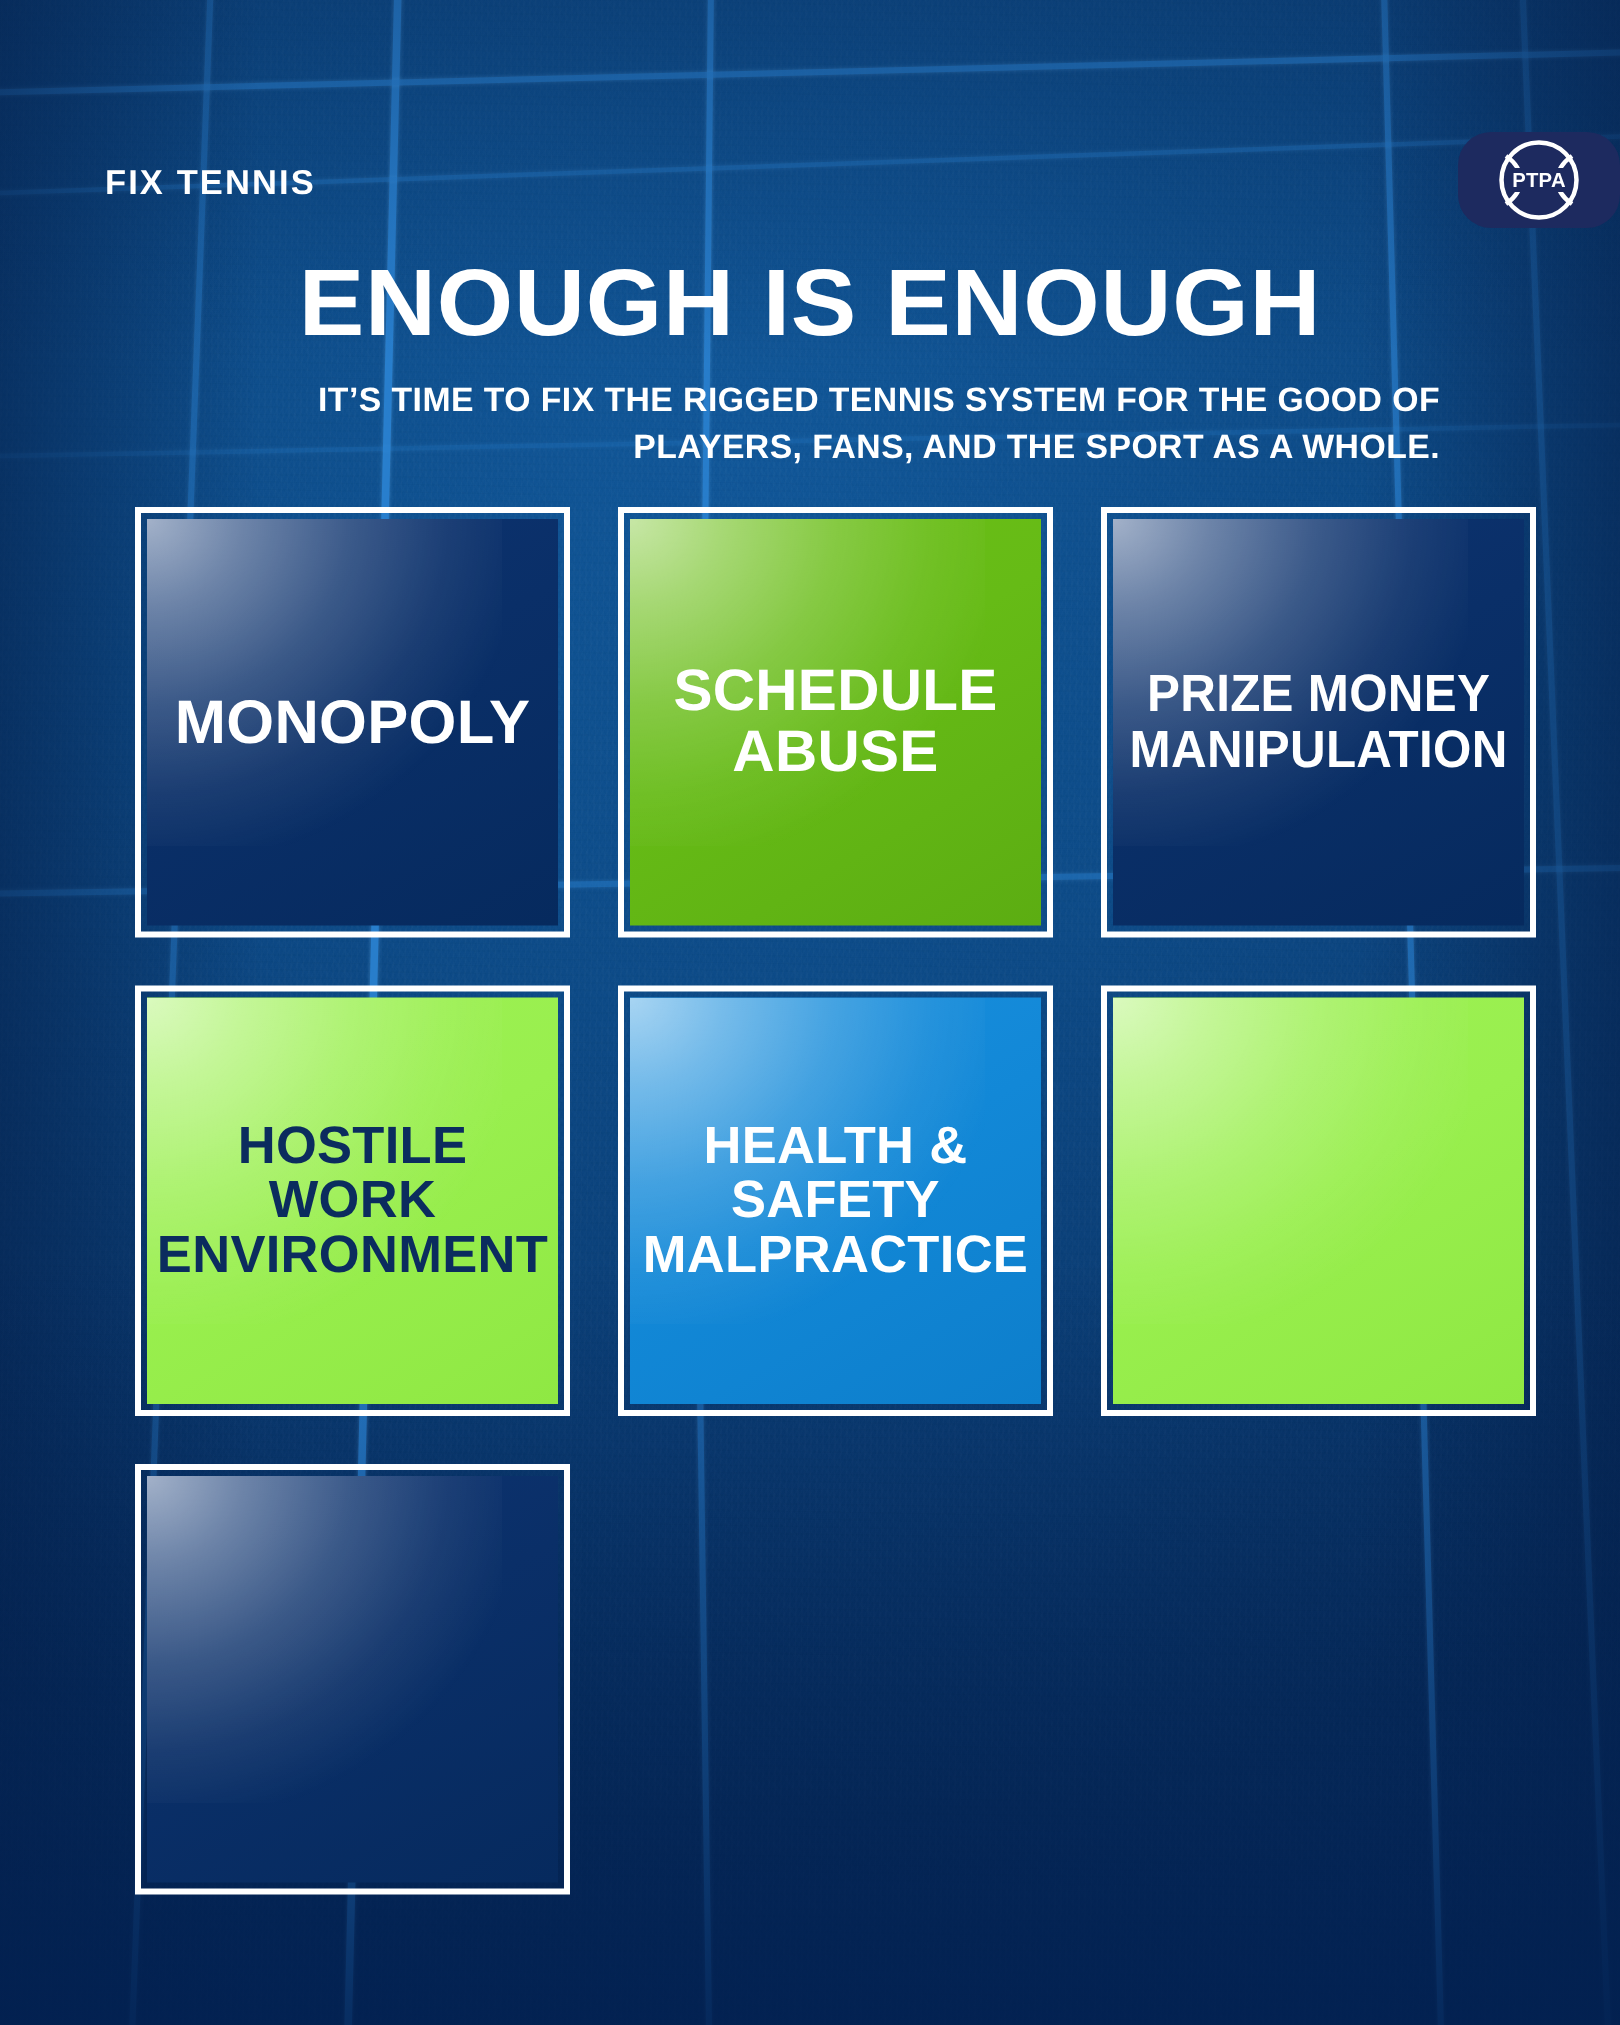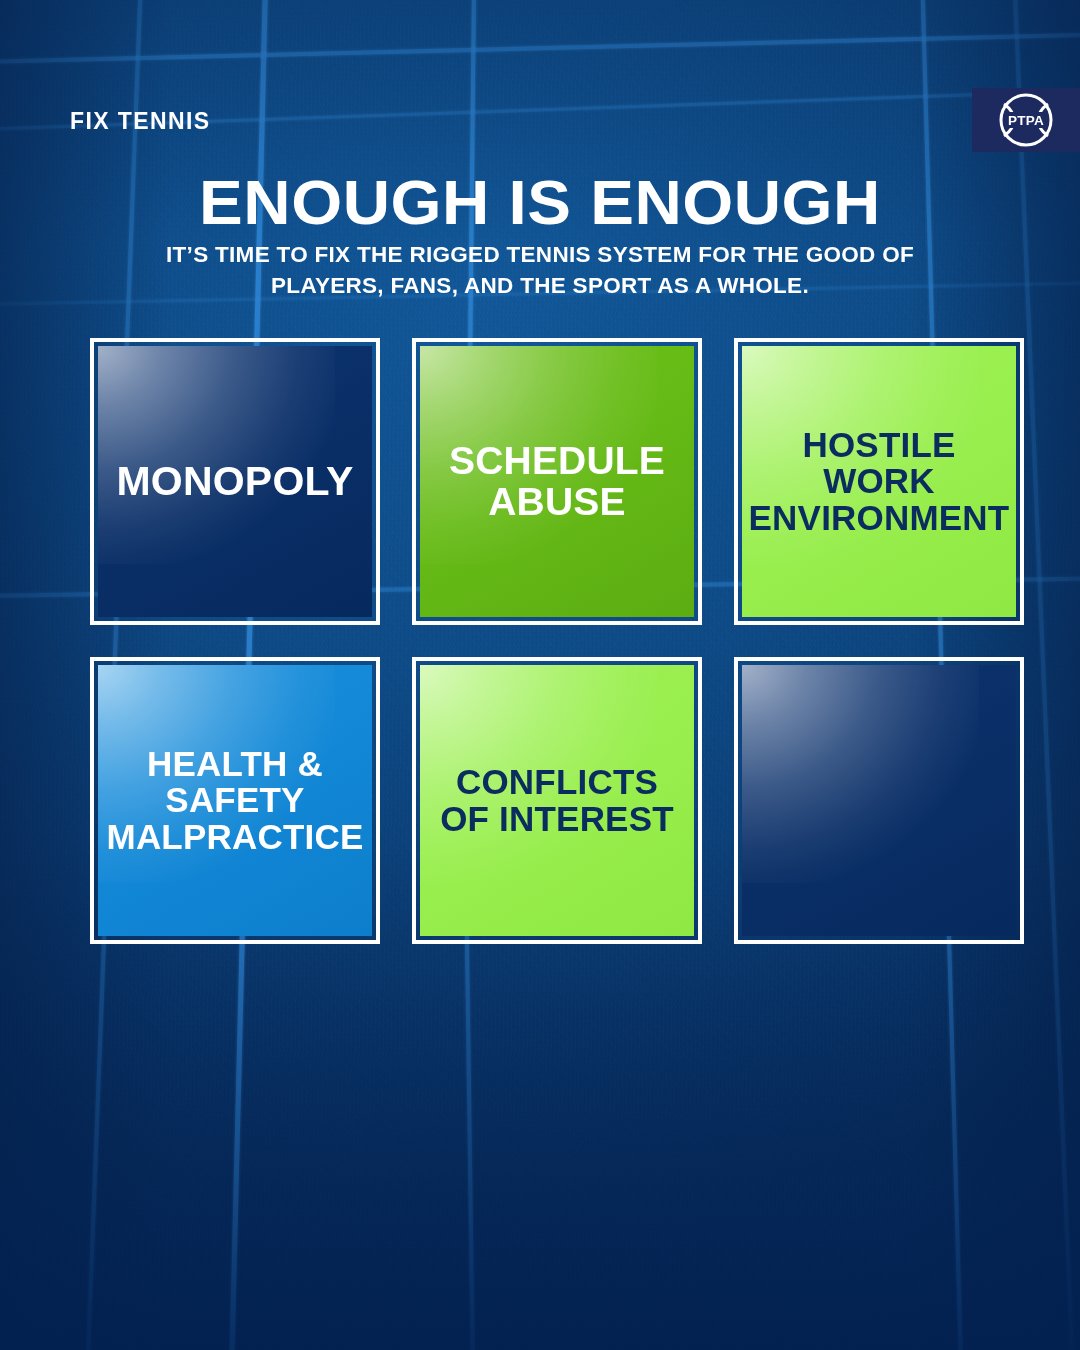--- a/index.html
+++ b/index.html
@@ -82,42 +82,43 @@
   .logo-plate {
     position: absolute;
     right: 0;
     top: 88px;
     width: 108px;
     height: 64px;
     background: #1d2a5f;
     display: flex;
     align-items: center;
     justify-content: center;
+    border-radius: 22px;
   }
   .logo-plate svg { display: block; }
 
   .headline {
     position: absolute;
     left: 0;
     right: 0;
     top: 166px;
     text-align: center;
     color: #ffffff;
     font-size: 63px;
     font-weight: bold;
     letter-spacing: 0.5px;
     transform: scaleX(1.04);
     white-space: nowrap;
   }
   .subhead {
     position: absolute;
     left: 120px;
     right: 120px;
-    top: 240px;
-    text-align: center;
+    top: 252px;
+    text-align: right;
     color: #ffffff;
     font-size: 22.5px;
     font-weight: bold;
     line-height: 1.36;
     letter-spacing: 0.3px;
   }
 
   
   .grid {
     position: absolute;
@@ -227,34 +228,38 @@
       <div class="tile v-navy">
         <div class="fill"></div>
         <div class="gloss"></div>
         <div class="label t-white sz-xl">MONOPOLY</div>
       </div>
       <div class="tile v-green">
         <div class="fill"></div>
         <div class="gloss"></div>
         <div class="label t-white sz-lg">SCHEDULE<br>ABUSE</div>
       </div>
+      <div class="tile v-navy">
+        <div class="fill"></div>
+        <div class="gloss"></div>
+        <div class="label t-white sz-md cond">PRIZE MONEY<br>MANIPULATION</div>
+      </div>
       <div class="tile v-lime">
         <div class="fill"></div>
         <div class="gloss"></div>
         <div class="label t-navy sz-md">HOSTILE<br>WORK<br>ENVIRONMENT</div>
       </div>
       <div class="tile v-blue">
         <div class="fill"></div>
         <div class="gloss"></div>
         <div class="label t-white sz-md">HEALTH &amp;<br>SAFETY<br>MALPRACTICE</div>
       </div>
       <div class="tile v-lime">
         <div class="fill"></div>
         <div class="gloss"></div>
-        <div class="label t-navy sz-md">CONFLICTS<br>OF INTEREST</div>
       </div>
       <div class="tile v-navy">
         <div class="fill"></div>
         <div class="gloss"></div>
       </div>
     </div>
 
 </div>
 
 </body></html>

